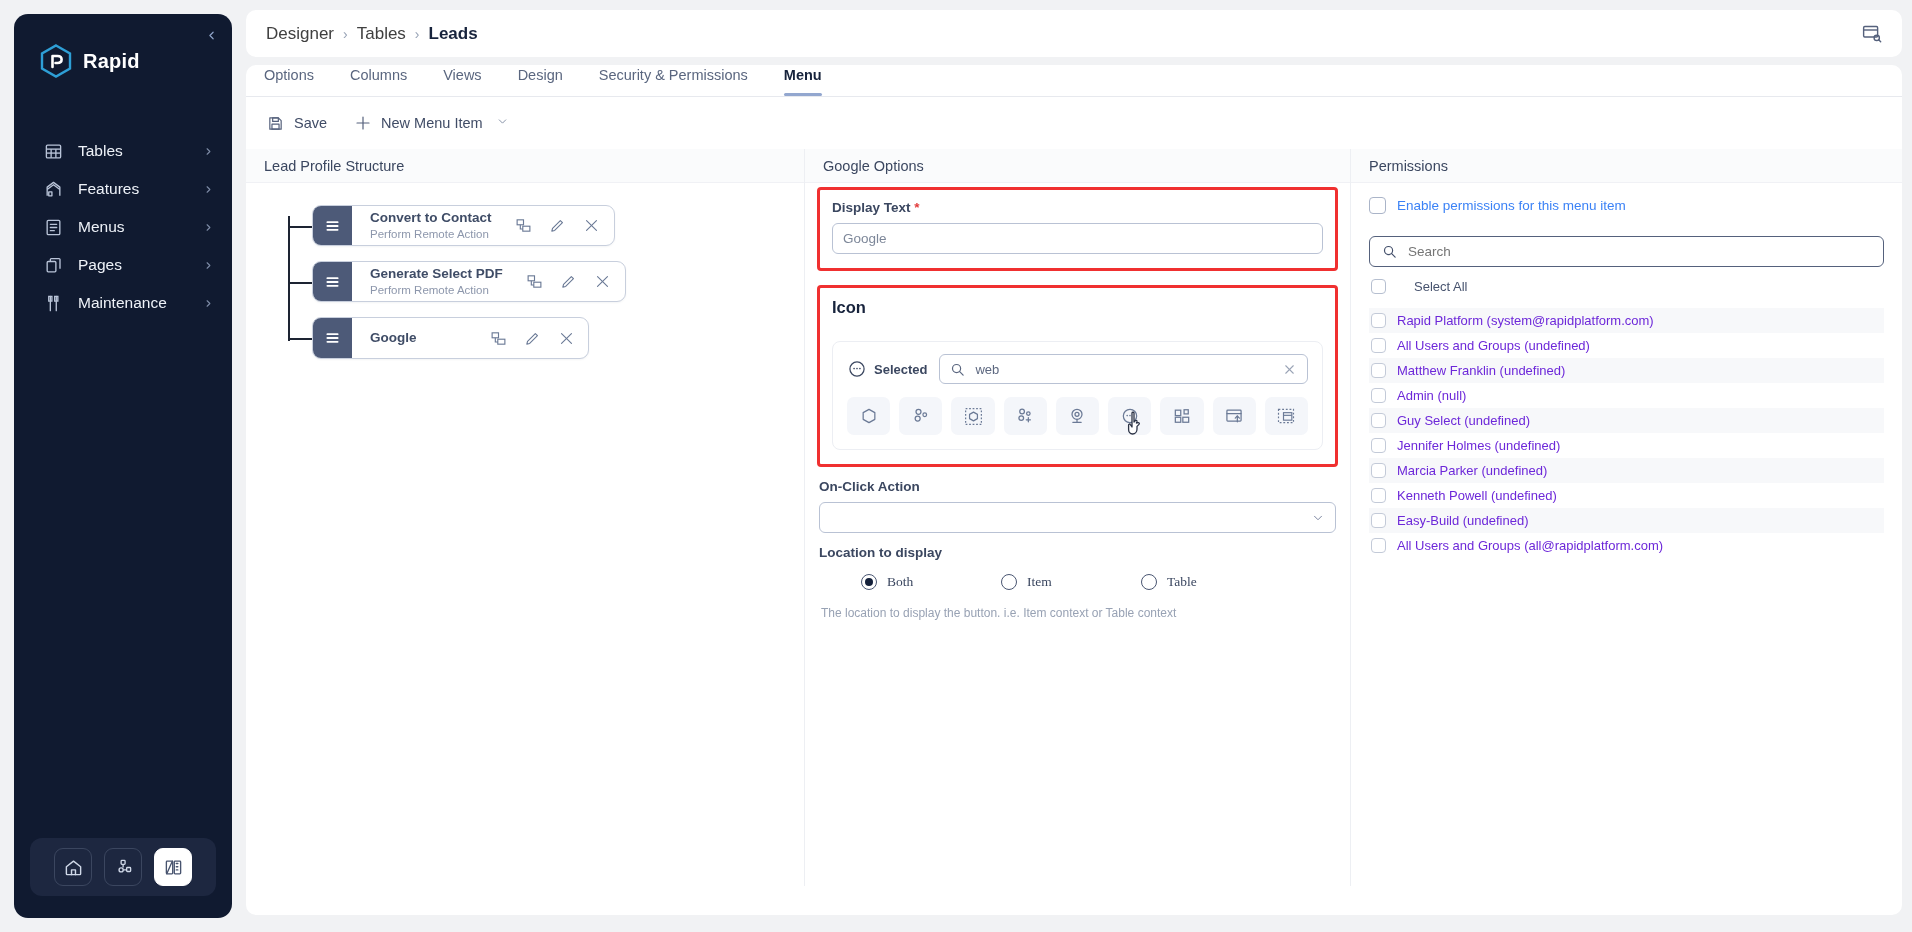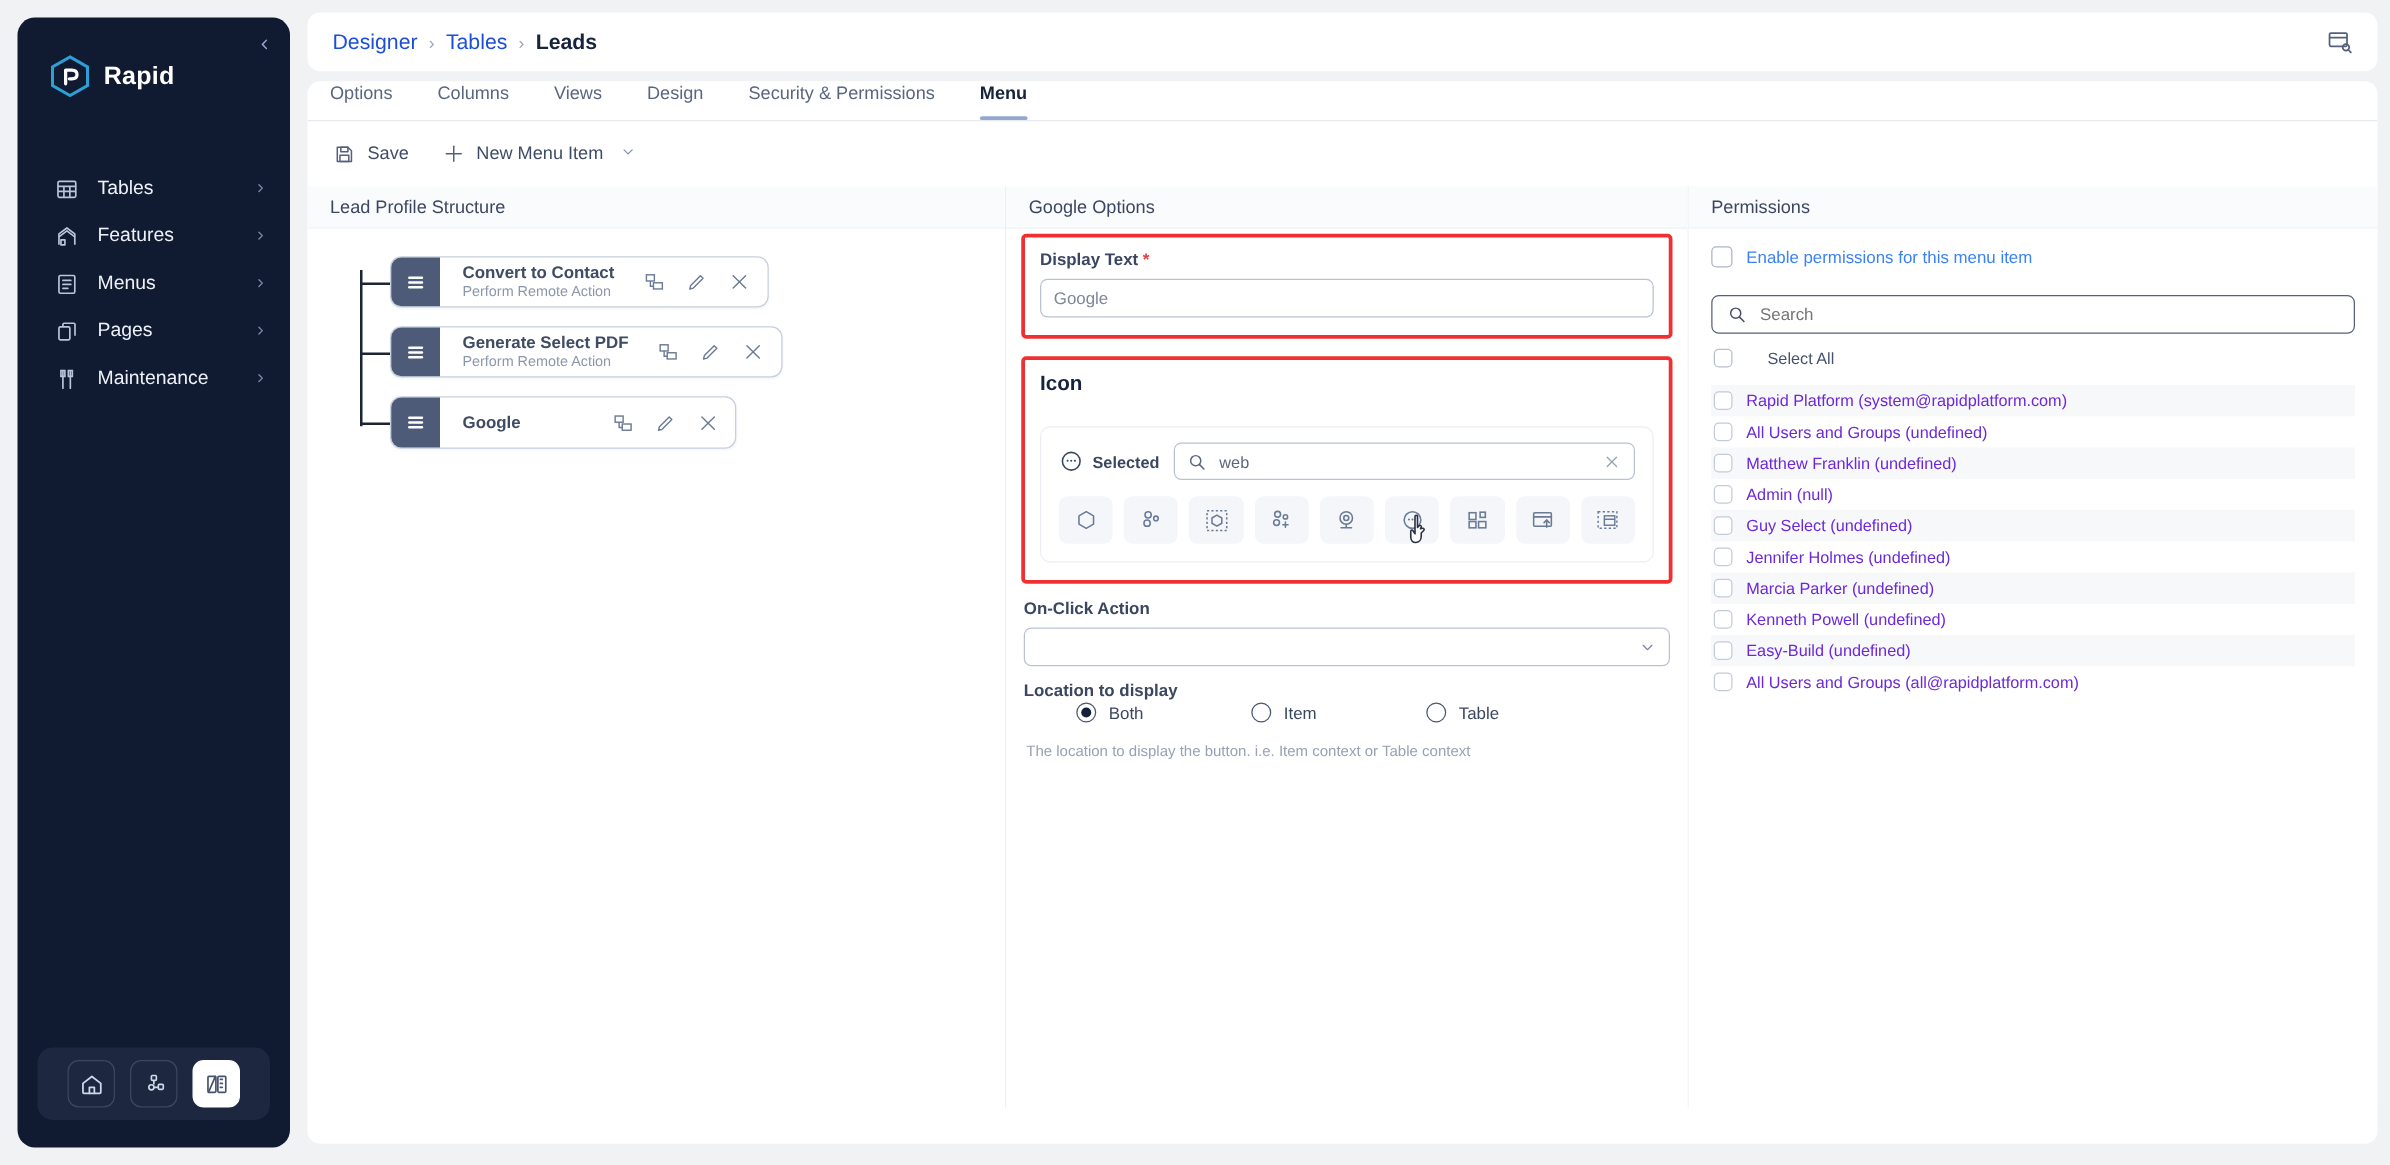--- a/index.html
+++ b/index.html
@@ -61,21 +61,21 @@
 
   
   .header-card {
     position: absolute; left: 246px; top: 10px;
     width: 1656px; height: 47px;
     background: #fff; border-radius: 10px;
     display: flex; align-items: center;
     padding: 0 18px 0 20px;
   }
   .crumbs { display: flex; align-items: center; gap: 9px; font-size: 17px; }
-  .crumb { color: #1d4ed8; cursor: pointer; }
+  .crumb { color: #404040; cursor: pointer; }
   .crumb.cur { color: #17233c; font-weight: bold; cursor: default; }
   .crumb-sep { color: #98a3b6; font-size: 14px; }
   .header-right { margin-left: auto; display: flex; align-items: center; }
   .hdr-icon { width: 26px; height: 26px; color: #55617c; cursor: pointer; display:flex; align-items:center; justify-content:center;}
 
   
   .main-card {
     position: absolute; left: 246px; top: 65px;
     width: 1656px; height: 850px;
     background: #ffffff; border-radius: 10px;
@@ -209,21 +209,21 @@
   }
   .cursor-hand { position: absolute; left: 18px; top: 14px; width: 22px; height: 26px; pointer-events:none;}
   .subfld { margin: 12px 14px 0 14px; }
   .sel-input {
     width: 100%; height: 31px;
     border: 1px solid #b9c2d4; border-radius: 6px;
     display: flex; align-items: center; justify-content: flex-end;
     padding: 0 10px; color: #7b8false; color:#7b86a0;
     background: #fff; cursor: pointer;
   }
-  .radios { display: flex; align-items: center; margin-top: 2px; padding-left: 42px; }
+  .radios { display: flex; align-items: center; margin-top: 14px; padding-left: 42px; font-family: Liberation Serif, serif; }
   .radio-opt { display: flex; align-items: center; gap: 10px; width: 140px; font-size: 13.5px; color: #3b4760; cursor: pointer; }
   .radio {
     width: 16px; height: 16px; border-radius: 50%;
     border: 1.6px solid #5b6party; border: 1.6px solid #4a5672;
     display: flex; align-items: center; justify-content: center; flex:none;
   }
   .radio .dot { width: 8px; height: 8px; border-radius: 50%; background: #14203a; display:none; }
   .radio.on .dot { display: block; }
   .help-txt { font-size: 12px; color: #98a2b4; margin-top: 16px; padding-left: 2px; }
 

